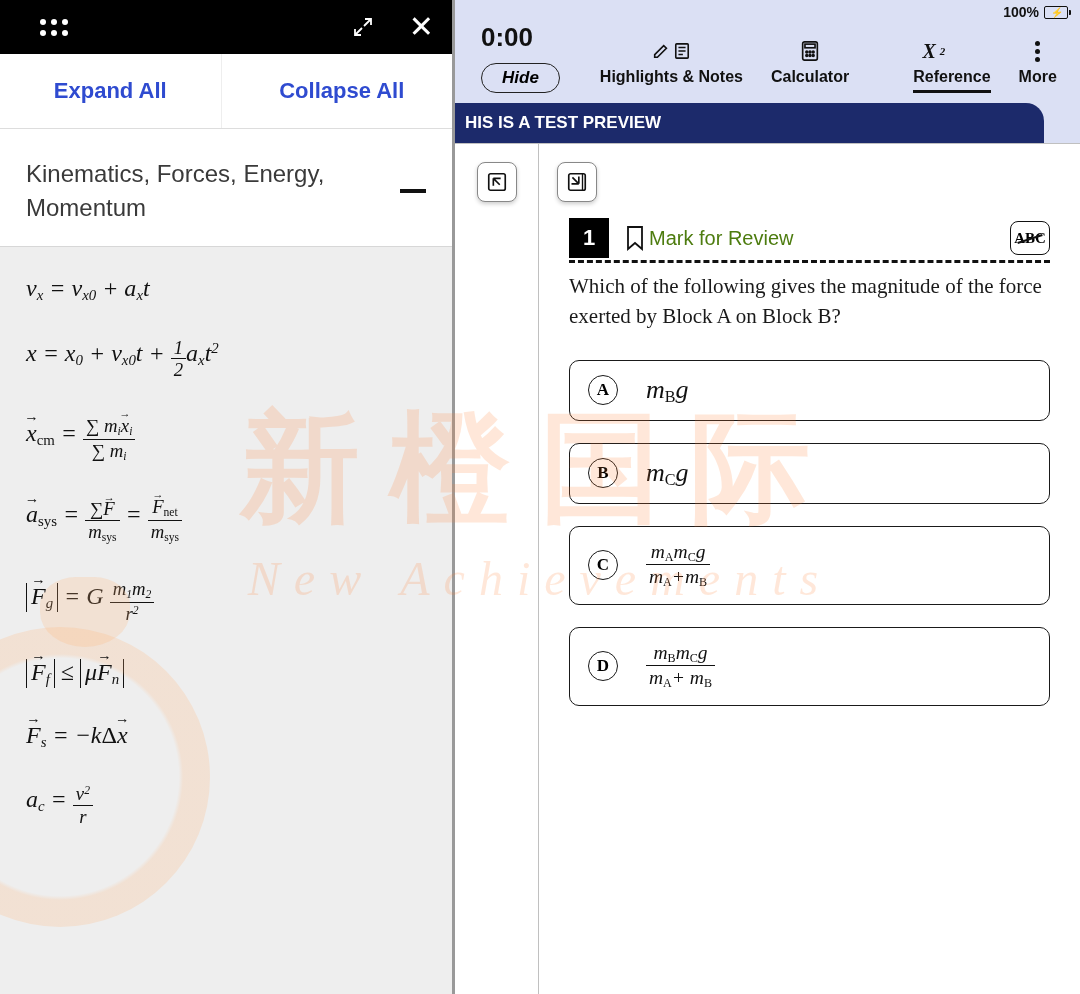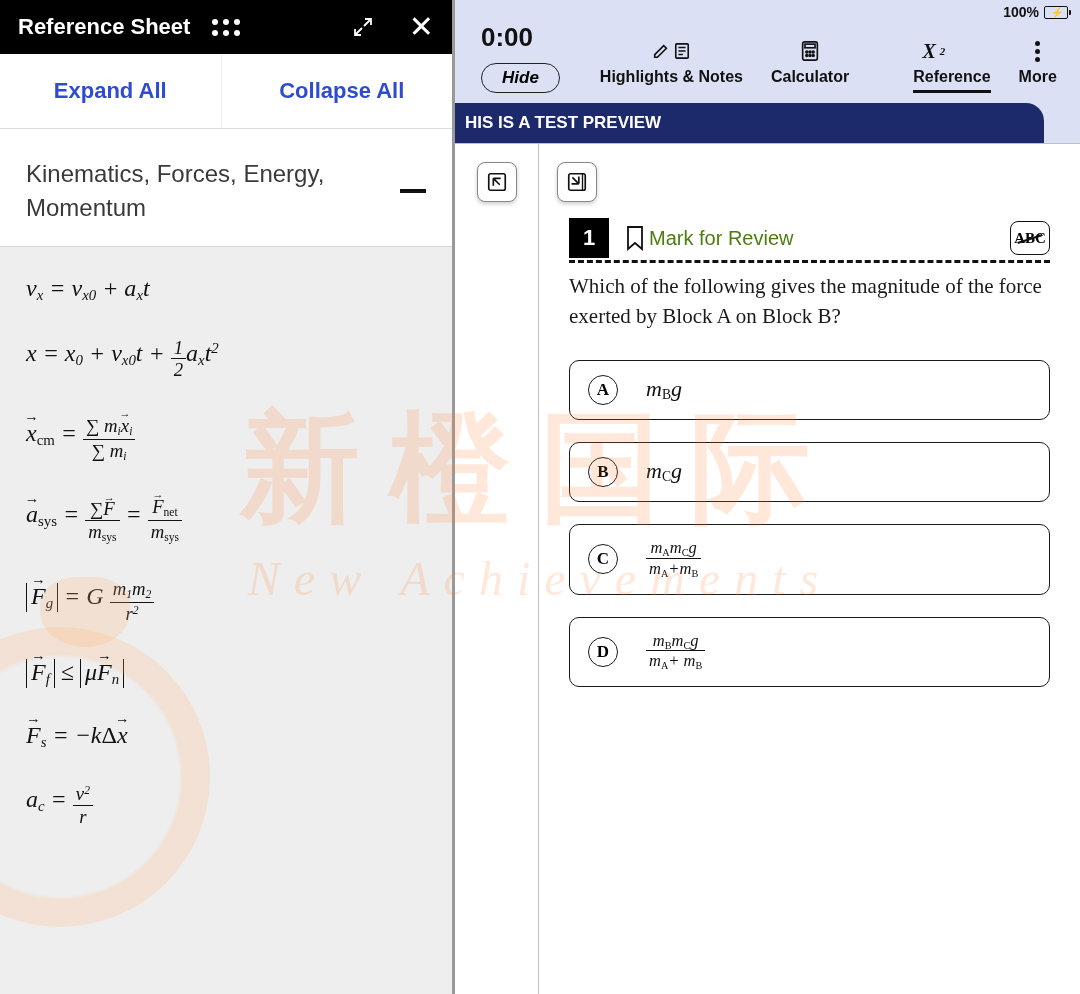--- a/index.html
+++ b/index.html
@@ -69,42 +69,41 @@
   .q-num { background:#000; color:#fff; font-weight:700; font-size:22px; width:40px; height:40px; display:flex; align-items:center; justify-content:center; }
   .bookmark { margin-left: 16px; width:20px; height:26px; }
   .mark-label { margin-left: 4px; font-size:20px; color:#4d7c0f; }
   .abc-tog { margin-left:auto; width:40px; height:34px; border:1.5px solid #111; border-radius:8px; display:flex; align-items:center; justify-content:center; font-family:'Times New Roman',serif; font-weight:700; font-size:15px; position:relative; cursor:pointer; }
   .abc-tog::after { content:""; position:absolute; left:6px; right:6px; top:50%; height:2px; background:#111; transform: rotate(-18deg); }
 
   .q-text { font-family: Georgia, 'Times New Roman', serif; font-size:21px; color:#1a1a1a; margin: 8px 0 28px 0; line-height:1.45; }
 
   .choice { border:1.6px solid #1a1a1a; border-radius: 10px; padding: 14px 18px; margin-bottom: 22px; display:flex; align-items:center; gap: 28px; cursor:pointer; min-height:58px; }
   .choice .letter { width:30px; height:30px; border:1.8px solid #1a1a1a; border-radius:50%; display:flex; align-items:center; justify-content:center; font-weight:700; font-family: Georgia, serif; font-size:17px; }
-  .choice .body { font-family:'Times New Roman', serif; font-style:italic; font-size:22px; color:#111; }
+  .choice .body { font-family:'Times New Roman', serif; font-style:italic; font-size:26px; color:#111; }
   .choice .frac .num, .choice .frac .den { font-size: 0.75em; }
   .ssub { font-size:0.62em; vertical-align:-0.25em; font-style: normal; }
 
   
   .wm { position:absolute; inset:0; pointer-events:none; display:flex; flex-direction:column; align-items:center; justify-content:center; opacity:0.18; }
   .wm-cn { font-size:120px; font-weight:700; color:#ff7f32; letter-spacing:30px; white-space:nowrap; }
   .wm-en { font-size:48px; font-style:italic; color:#ff7f32; letter-spacing:14px; font-family: Georgia, serif; white-space:nowrap; }
   .wm-ring { position:absolute; left:-90px; top:380px; width:300px; height:300px; border-radius:50%; background: radial-gradient(circle at 50% 50%, transparent 56%, rgba(255,180,120,.45) 58%, rgba(255,180,120,.45) 100%); opacity:.5; }
   .wm-leaf { position:absolute; left:40px; top:330px; width:90px; height:70px; background: rgba(255,180,120,.45); border-radius: 40% 40% 50% 50%; opacity:.5; }
 
   
   svg { stroke:#111; fill:none; stroke-width:1.8; }
 </style>
 </head>
 <body>
 
 <div class="root">
 
   <div class="ref-panel">
     <div class="ref-header">
-      <span class="ref-title">Reference Sheet</span>
       <span class="drag-dots">
         <span></span>
           <span></span>
           <span></span>
           <span></span>
           <span></span>
           <span></span>
       </span>
       <span class="ref-header-spacer"></span>
       <span class="expand-icon-box">

